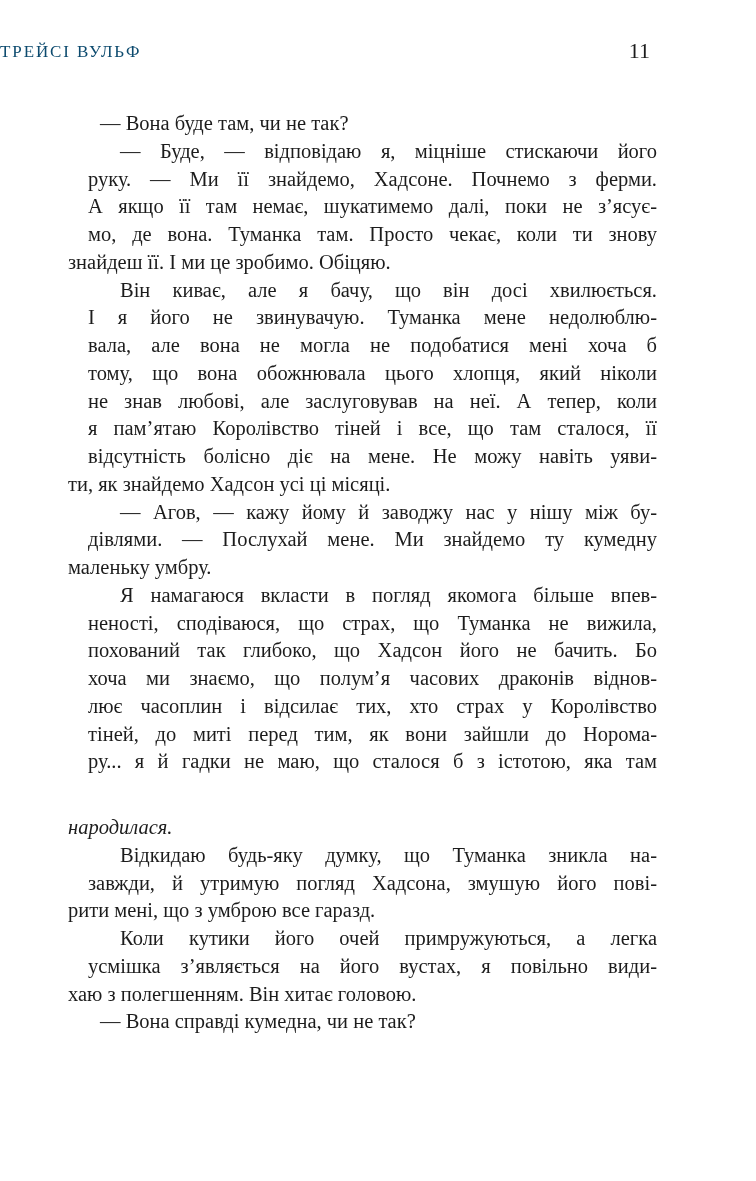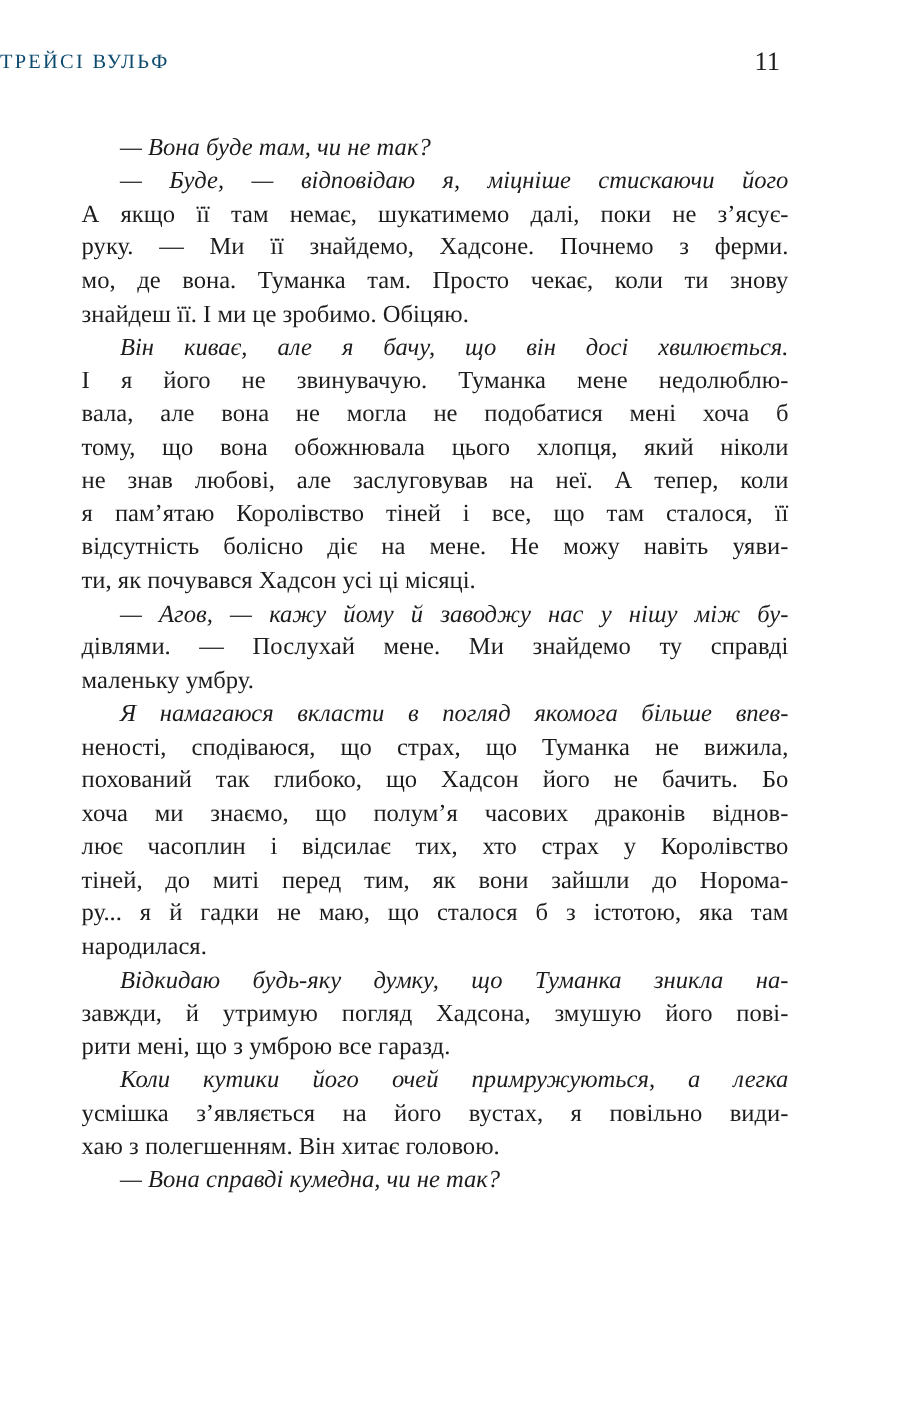--- a/index.html
+++ b/index.html
@@ -59,60 +59,62 @@
   .paragraph {
     margin: 0;
   }
   .line {
     text-align: left;
     white-space: normal;
   }
   .line.j {
     text-align: justify;
     text-align-last: justify;
+    margin-left: 20px;
   }
   .line.indent {
     padding-left: 32px;
-    font-style: italic;
   }
   .line.italic {
+    font-style: italic;
+    margin-top: 38px;
   }
 </style>
 </head>
 <body>
 
 <div class="book-page">
   <div class="page-header">
     <span class="running-title">ТРЕЙСІ ВУЛЬФ</span>
     <span class="page-number">11</span>
   </div>
   <div class="text-block">
       <div class="paragraph">
         <div class="line indent">— Вона буде там, чи не так?</div>
       </div>
       <div class="paragraph">
         <div class="line j indent">— Буде, — відповідаю я, міцніше стискаючи його</div>
+        <div class="line j">руку. — Ми її знайдемо, Хадсоне. Почнемо з ферми.</div>
         <div class="line j">А якщо її там немає, шукатимемо далі, поки не з’ясує-</div>
-        <div class="line j">руку. — Ми її знайдемо, Хадсоне. Почнемо з ферми.</div>
         <div class="line j">мо, де вона. Туманка там. Просто чекає, коли ти знову</div>
         <div class="line">знайдеш її. І ми це зробимо. Обіцяю.</div>
       </div>
       <div class="paragraph">
         <div class="line j indent">Він киває, але я бачу, що він досі хвилюється.</div>
         <div class="line j">І я його не звинувачую. Туманка мене недолюблю-</div>
         <div class="line j">вала, але вона не могла не подобатися мені хоча б</div>
         <div class="line j">тому, що вона обожнювала цього хлопця, який ніколи</div>
         <div class="line j">не знав любові, але заслуговував на неї. А тепер, коли</div>
         <div class="line j">я пам’ятаю Королівство тіней і все, що там сталося, її</div>
         <div class="line j">відсутність болісно діє на мене. Не можу навіть уяви-</div>
-        <div class="line">ти, як почувався Хадсон усі ці місяці.</div>
+        <div class="line">ти, як знайдемо Хадсон усі ці місяці.</div>
       </div>
       <div class="paragraph">
         <div class="line j indent">— Агов, — кажу йому й заводжу нас у нішу між бу-</div>
-        <div class="line j">дівлями. — Послухай мене. Ми знайдемо ту справді</div>
+        <div class="line j">дівлями. — Послухай мене. Ми знайдемо ту кумедну</div>
         <div class="line">маленьку умбру.</div>
       </div>
       <div class="paragraph">
         <div class="line j indent">Я намагаюся вкласти в погляд якомога більше впев-</div>
         <div class="line j">неності, сподіваюся, що страх, що Туманка не вижила,</div>
         <div class="line j">похований так глибоко, що Хадсон його не бачить. Бо</div>
         <div class="line j">хоча ми знаємо, що полум’я часових драконів віднов-</div>
         <div class="line j">лює часоплин і відсилає тих, хто страх у Королівство</div>
         <div class="line j">тіней, до миті перед тим, як вони зайшли до Норома-</div>
         <div class="line j">ру... я й гадки не маю, що сталося б з істотою, яка там</div>

